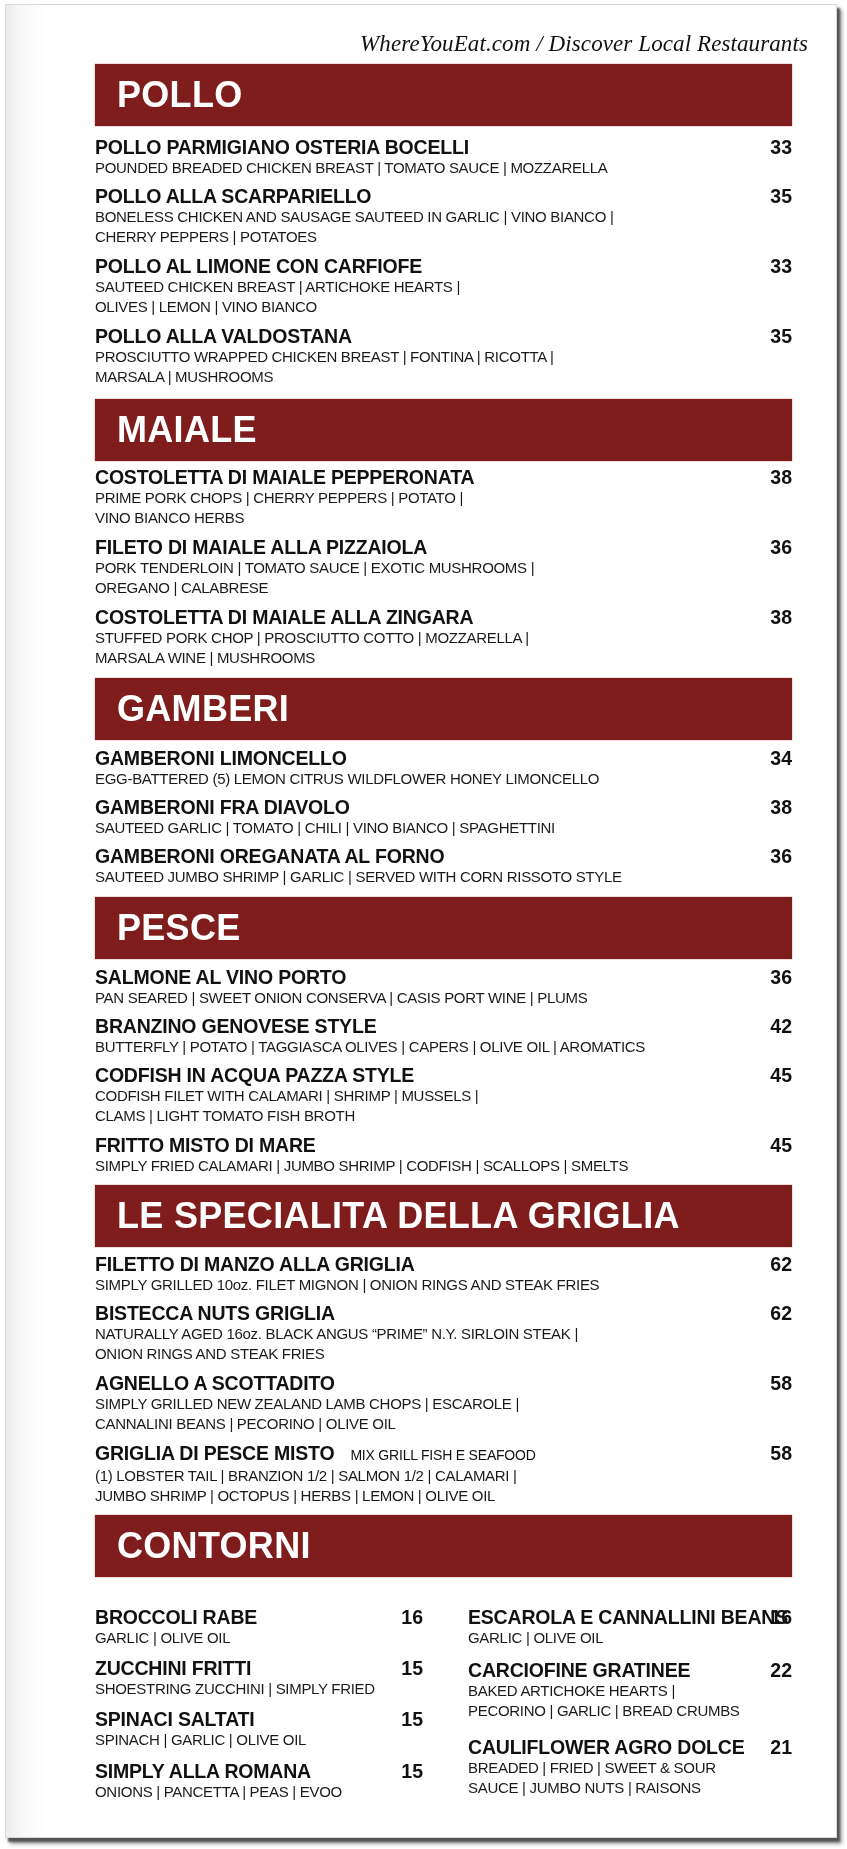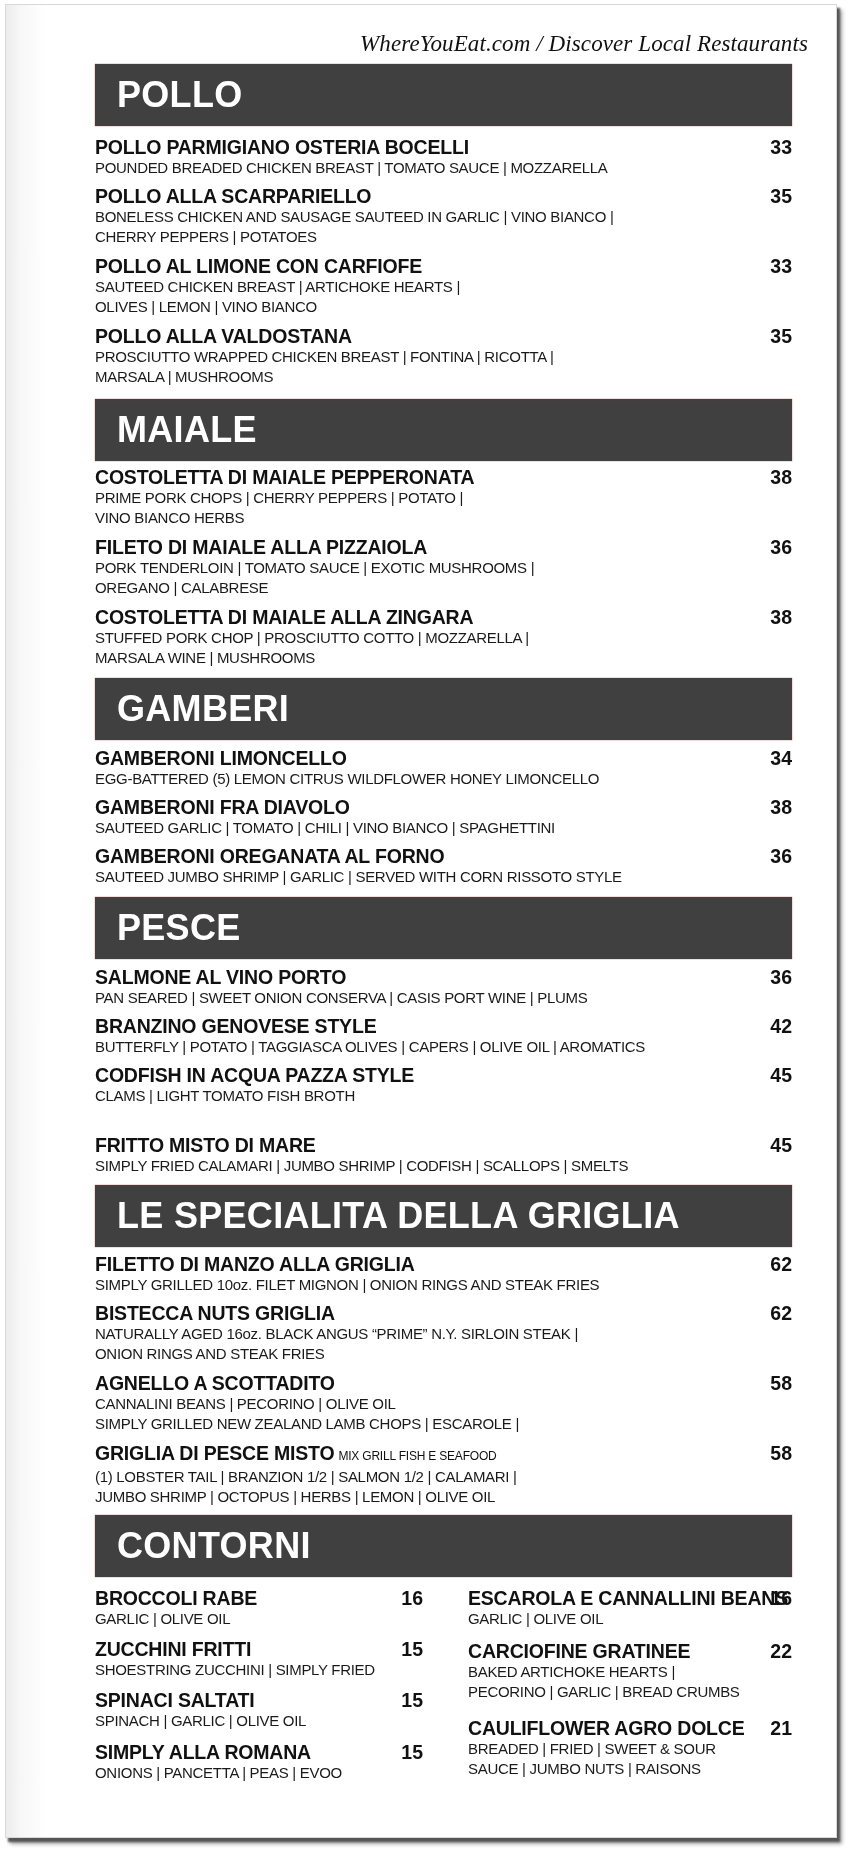--- a/index.html
+++ b/index.html
@@ -12,42 +12,42 @@
     background: linear-gradient(90deg, #ececec 0px, #f7f7f7 14px, #ffffff 40px, #ffffff 100%);
     box-shadow: 3px 4px 2px #555, 5px 6px 4px rgba(0,0,0,0.35);
     border: 1px solid #d8d8d8;
   }
   .site-header {
     position: absolute; right: 28px; top: 26px;
     font-family: "Liberation Serif", "DejaVu Serif", serif; font-style: italic; font-weight: normal;
     font-size: 23px; color: #111; letter-spacing: 0.1px;
   }
   .section-bar {
-    position: absolute; left: 95px; width: 697px; height: 62px; background: #404040;
+    position: absolute; left: 95px; width: 697px; height: 62px; background: #7f1d1d;
     box-shadow: 0 0 1px #b43030;
   }
   .section-title {
     position: absolute; left: 22px; top: 50%; transform: translateY(-50%);
     color: #ffffff; font-weight: bold; font-size: 36px; letter-spacing: 0.3px;
     font-family: "Liberation Sans", "DejaVu Sans", sans-serif;
   }
   .item { position: absolute; left: 95px; width: 697px; }
   .item-name {
     font-weight: bold; font-size: 19.5px; line-height: 22px; letter-spacing: -0.2px;
     white-space: nowrap;
   }
-  .item-name .sub { font-weight: normal; font-size: 12px; letter-spacing: -0.2px; margin-left: 4px; }
+  .item-name .sub { font-weight: normal; font-size: 14px; letter-spacing: -0.2px; margin-left: 16px; }
   .item-price {
     position: absolute; right: 0; top: 0; font-weight: bold; font-size: 19.5px; line-height: 22px;
   }
   .item-desc {
     font-size: 15px; line-height: 20px; letter-spacing: -0.3px; color: #1a1a1a; white-space: nowrap;
     font-family: "Liberation Sans", "DejaVu Sans", sans-serif;
   }
-  .col-item { position: absolute; }
+  .col-item { position: absolute; margin-top: 19px; }
   .col-left { left: 95px; width: 328px; }
   .col-right { left: 468px; width: 324px; }
   .col-item .item-name { font-size: 19.5px; }
 </style>
 </head>
 <body>
 
 <div class="card">
   <div class="site-header">WhereYouEat.com / Discover Local Restaurants</div>
 </div>
@@ -129,20 +129,21 @@
   <div class="item-desc">PAN SEARED | SWEET ONION CONSERVA | CASIS PORT WINE | PLUMS</div>
 </div>
 <div class="item" style="top:1015px">
   <div class="item-name">BRANZINO GENOVESE STYLE</div>
   <div class="item-price">42</div>
   <div class="item-desc">BUTTERFLY | POTATO | TAGGIASCA OLIVES | CAPERS | OLIVE OIL | AROMATICS</div>
 </div>
 <div class="item" style="top:1064px">
   <div class="item-name">CODFISH IN ACQUA PAZZA STYLE</div>
   <div class="item-price">45</div>
+  <div class="item-desc">CODFISH FILET WITH CALAMARI | SHRIMP | MUSSELS |</div>
   <div class="item-desc">CLAMS | LIGHT TOMATO FISH BROTH</div>
 </div>
 <div class="item" style="top:1134px">
   <div class="item-name">FRITTO MISTO DI MARE</div>
   <div class="item-price">45</div>
   <div class="item-desc">SIMPLY FRIED CALAMARI | JUMBO SHRIMP | CODFISH | SCALLOPS | SMELTS</div>
 </div>
 
 <div class="section-bar" style="top:1185px">
   <span class="section-title">LE SPECIALITA DELLA GRIGLIA</span>
@@ -154,22 +155,22 @@
 </div>
 <div class="item" style="top:1302px">
   <div class="item-name">BISTECCA NUTS GRIGLIA</div>
   <div class="item-price">62</div>
   <div class="item-desc">NATURALLY AGED 16oz. BLACK ANGUS “PRIME” N.Y. SIRLOIN STEAK |</div>
   <div class="item-desc">ONION RINGS AND STEAK FRIES</div>
 </div>
 <div class="item" style="top:1372px">
   <div class="item-name">AGNELLO A SCOTTADITO</div>
   <div class="item-price">58</div>
+  <div class="item-desc">SIMPLY GRILLED NEW ZEALAND LAMB CHOPS | ESCAROLE |</div>
   <div class="item-desc">CANNALINI BEANS | PECORINO | OLIVE OIL</div>
-  <div class="item-desc">SIMPLY GRILLED NEW ZEALAND LAMB CHOPS | ESCAROLE |</div>
 </div>
 <div class="item" style="top:1442px">
   <div class="item-name"><span>GRIGLIA DI PESCE MISTO</span><span class="sub">MIX GRILL FISH E SEAFOOD</span></div>
   <div class="item-price">58</div>
   <div class="item-desc">(1) LOBSTER TAIL | BRANZION 1/2 | SALMON 1/2 | CALAMARI |</div>
   <div class="item-desc">JUMBO SHRIMP | OCTOPUS | HERBS | LEMON | OLIVE OIL</div>
 </div>
 
 <div class="section-bar" style="top:1515px">
   <span class="section-title">CONTORNI</span>

